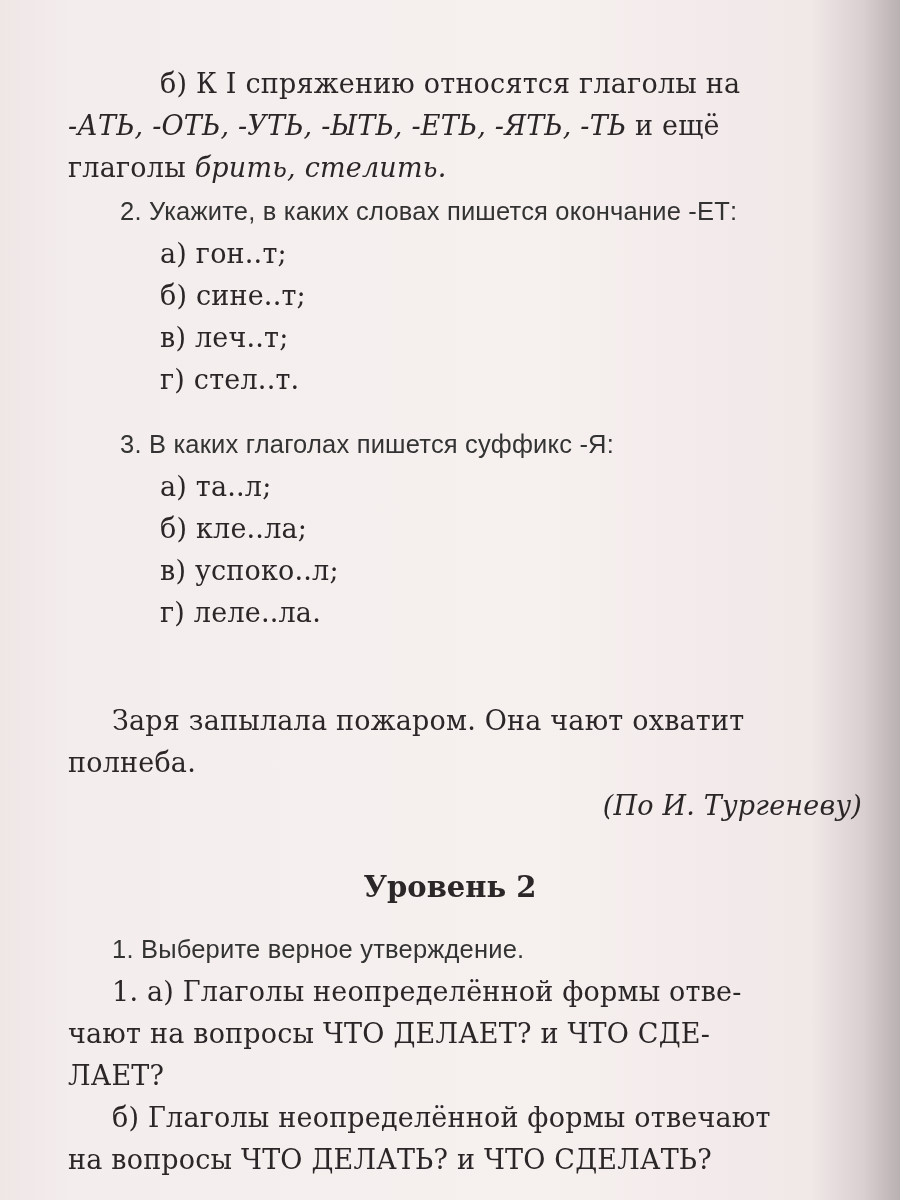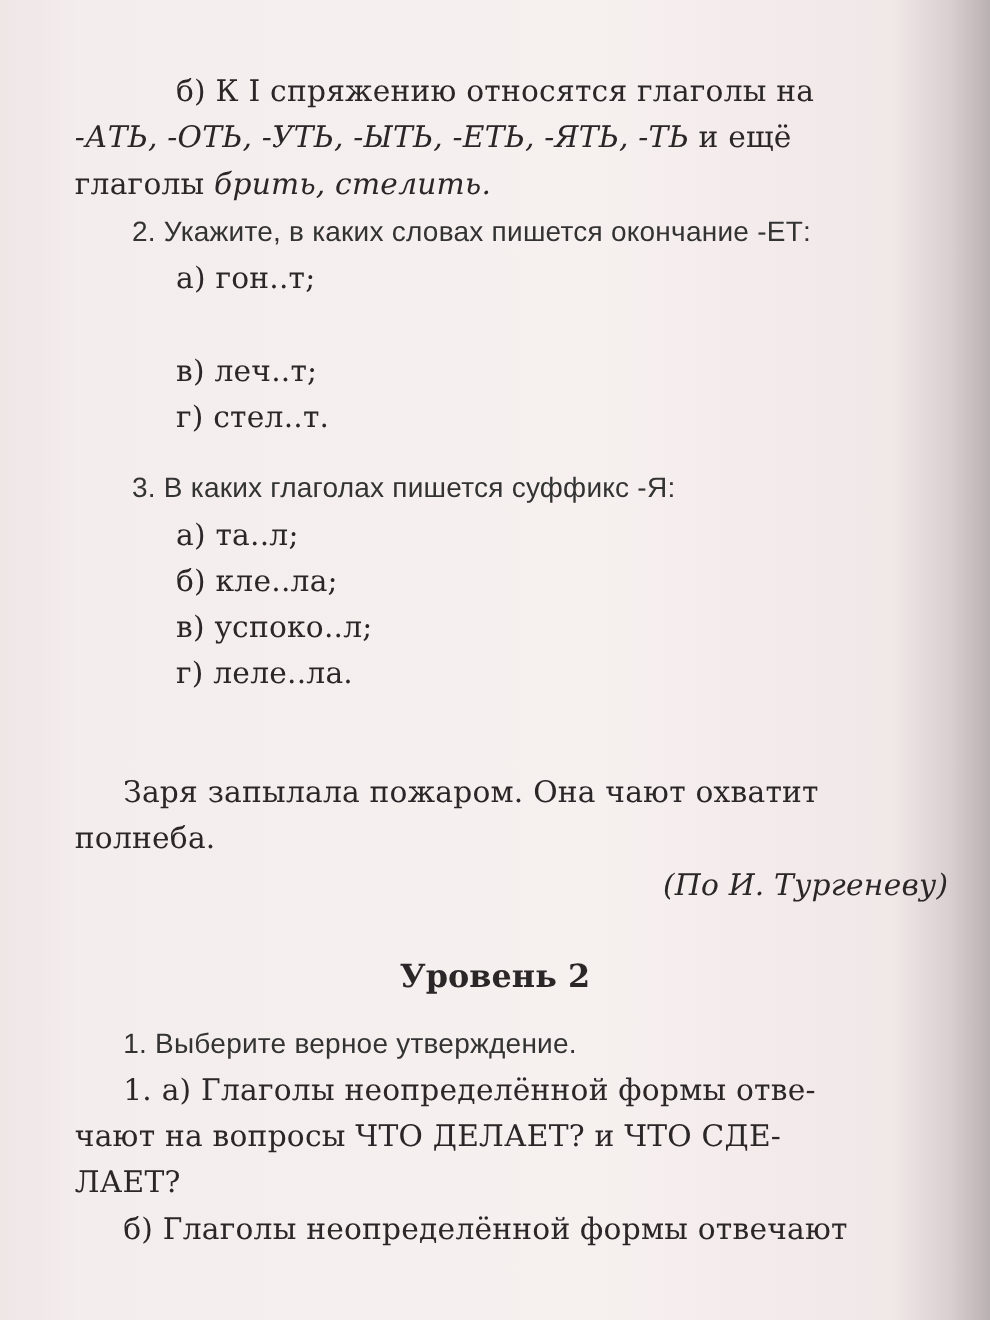--- a/index.html
+++ b/index.html
@@ -42,32 +42,34 @@
   <div class="line" style="left:160px; top:68px;">б) К I спряжению относятся глаголы на</div>
   <div class="line" style="left:68px; top:110px;">
     <span class="it">-АТЬ, -ОТЬ, -УТЬ, -ЫТЬ, -ЕТЬ, -ЯТЬ, -ТЬ</span><span> и ещё</span>
   </div>
   <div class="line" style="left:68px; top:152px;">
     <span>глаголы </span><span class="it">брить, стелить.</span>
   </div>
 
   <div class="line sans" style="left:120px; top:197px;">2. Укажите, в каких словах пишется окончание -ЕТ:</div>
   <div class="line" style="left:160px; top:238px;">а) гон..т;</div>
+  <div class="line" style="left:160px; top:280px;">б) сине..т;</div>
   <div class="line" style="left:160px; top:322px;">в) леч..т;</div>
   <div class="line" style="left:160px; top:364px;">г) стел..т.</div>
 
   <div class="line sans" style="left:120px; top:430px;">3. В каких глаголах пишется суффикс -Я:</div>
   <div class="line" style="left:160px; top:471px;">а) та..л;</div>
   <div class="line" style="left:160px; top:513px;">б) кле..ла;</div>
   <div class="line" style="left:160px; top:597px;">г) леле..ла.</div>
   <div class="line" style="left:160px; top:555px;">в) успоко..л;</div>
 
   <div class="line" style="left:112px; top:705px;">Заря запылала пожаром. Она чают охватит</div>
   <div class="line" style="left:68px; top:747px;">полнеба.</div>
   <div class="line it" style="right:38px; top:790px;">(По И. Тургеневу)</div>
 
   <div class="heading" style="top:870px;">Уровень 2</div>
   <div class="line sans" style="left:112px; top:935px;">1. Выберите верное утверждение.</div>
   <div class="line" style="left:112px; top:976px;">1. а) Глаголы неопределённой формы отве-</div>
   <div class="line" style="left:68px; top:1018px;">чают на вопросы ЧТО ДЕЛАЕТ? и ЧТО СДЕ-</div>
   <div class="line" style="left:68px; top:1060px;">ЛАЕТ?</div>
   <div class="line" style="left:112px; top:1102px;">б) Глаголы неопределённой формы отвечают</div>
+  <div class="line" style="left:68px; top:1144px;">на вопросы ЧТО ДЕЛАТЬ? и ЧТО СДЕЛАТЬ?</div>
 </div>
 
 </body></html>

